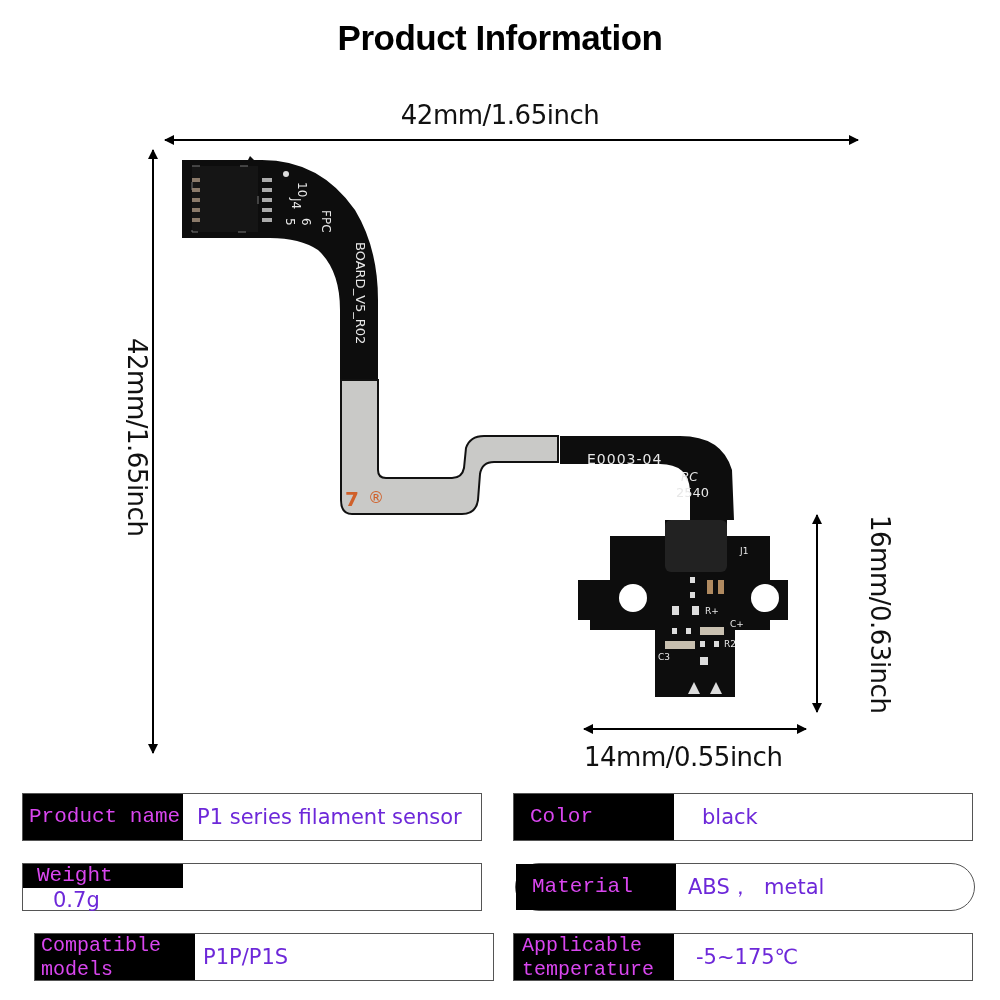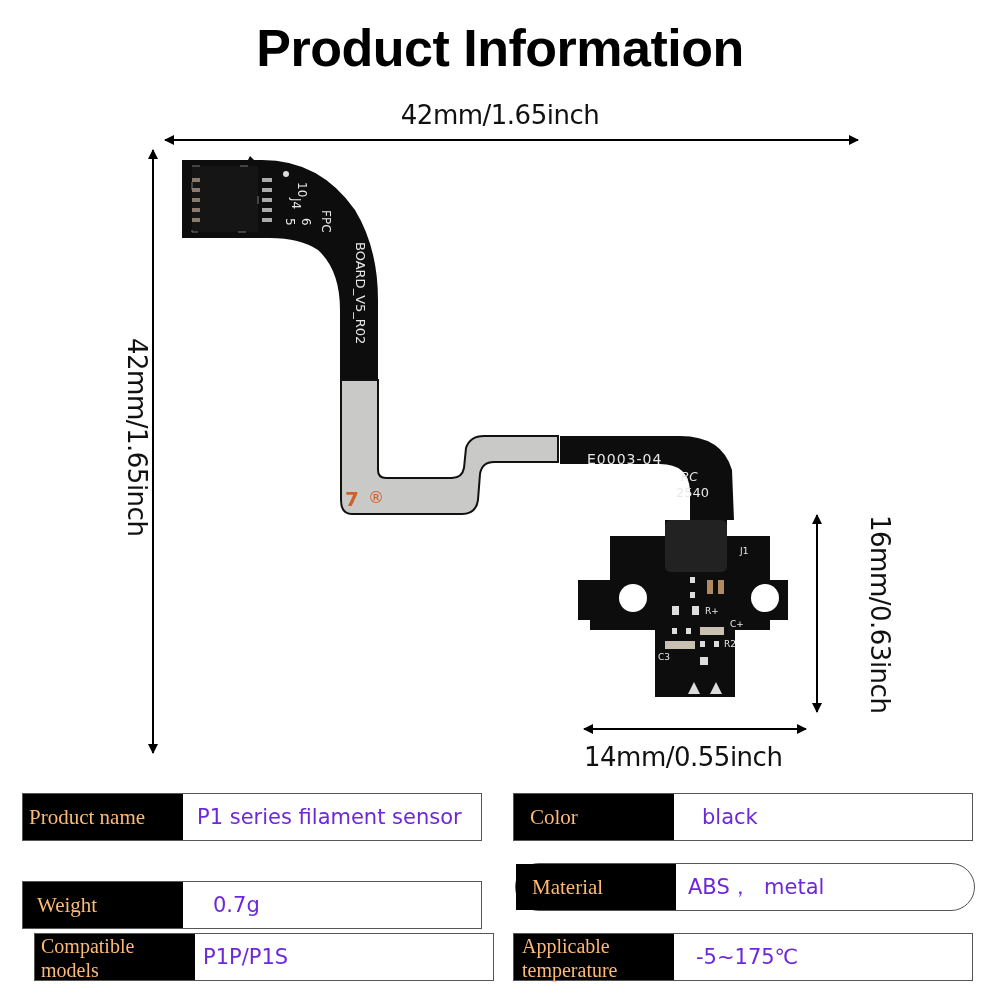--- a/index.html
+++ b/index.html
@@ -1,29 +1,29 @@
 <!DOCTYPE html>
 <html><head>
 <meta charset="utf-8">
 <style>
   html, body { margin: 0; padding: 0; background: #ffffff; }
   body { width: 1000px; height: 1000px; position: relative; overflow: hidden;
          font-family: "DejaVu Sans", "Liberation Sans", sans-serif; color: #111; }
   .title { position: absolute; left: 0; top: 18px; width: 1000px; text-align: center;
-           font-family: "Liberation Sans", sans-serif; font-weight: bold; font-size: 52px;
+           font-family: "Liberation Sans", sans-serif; font-weight: bold; font-size: 35px;
            letter-spacing: -0.5px; color: #000; }
   .dim-label { position: absolute; font-family: "DejaVu Sans", sans-serif; font-size: 26px;
                color: #111; white-space: nowrap; letter-spacing: -0.5px; }
   #dim-top { left: 0; width: 1000px; top: 100px; text-align: center; }
   #dim-left { left: 128px; top: 448px; transform-origin: 0 0; transform: translate(0,0) rotate(90deg) translate(-110px, -24px); }
   #dim-right { left: 865px; top: 620px; transform-origin: 0 0; transform: rotate(90deg) translate(-105px, -30px); }
   #dim-bottom { left: 584px; top: 742px; }
   svg.art { position: absolute; left: 0; top: 0; }
   .row { position: absolute; height: 46px; border: 1.5px solid #555; background: #fff; display: flex; }
-  .row .lbl { background: #000; color: #fdba74; font-family: Liberation Serif, serif; font-size: 21px;
+  .row .lbl { background: #000; color: #d946ef; font-family: Liberation Mono, monospace; font-size: 21px;
               width: 160px; box-sizing: border-box; padding-left: 6px; display: flex; align-items: center;
               line-height: 24px; }
   .row .val { font-family: "DejaVu Sans", sans-serif; font-size: 21px; display: flex; align-items: center;
               padding-left: 14px; color: #6d28d9; }
   .row.two .lbl { font-size: 20px; line-height: 24px; padding-left: 6px; }
 </style>
 </head>
 <body>
 
 <div class="title">Product Information</div>
@@ -119,21 +119,21 @@
 
 <div class="dim-label" id="dim-top">42mm/1.65inch</div>
 <div class="dim-label" id="dim-left">42mm/1.65inch</div>
 <div class="dim-label" id="dim-right">16mm/0.63inch</div>
 <div class="dim-label" id="dim-bottom">14mm/0.55inch</div>
 
 <div class="row" style="left:22px; top:793px; width:458px;">
   <div class="lbl">Product name</div>
   <div class="val">P1 series filament sensor</div>
 </div>
-<div class="row" style="left:22px; top:881px; width:458px;">
+<div class="row" style="left:22px; top:863px; width:458px;flex-direction:column;">
   <div class="lbl" style="padding-left:14px">Weight</div>
   <div class="val" style="padding-left:30px">0.7g</div>
 </div>
 <div class="row two" style="left:22px; top:933px; width:458px;margin-left:12px;">
   <div class="lbl" style="width:160px; flex-wrap:wrap; padding-right:40px">Compatible models</div>
   <div class="val" style="padding-left:8px">P1P/P1S</div>
 </div>
 
 <div class="row" style="left:513px; top:793px; width:458px;">
   <div class="lbl" style="padding-left:16px">Color</div>

